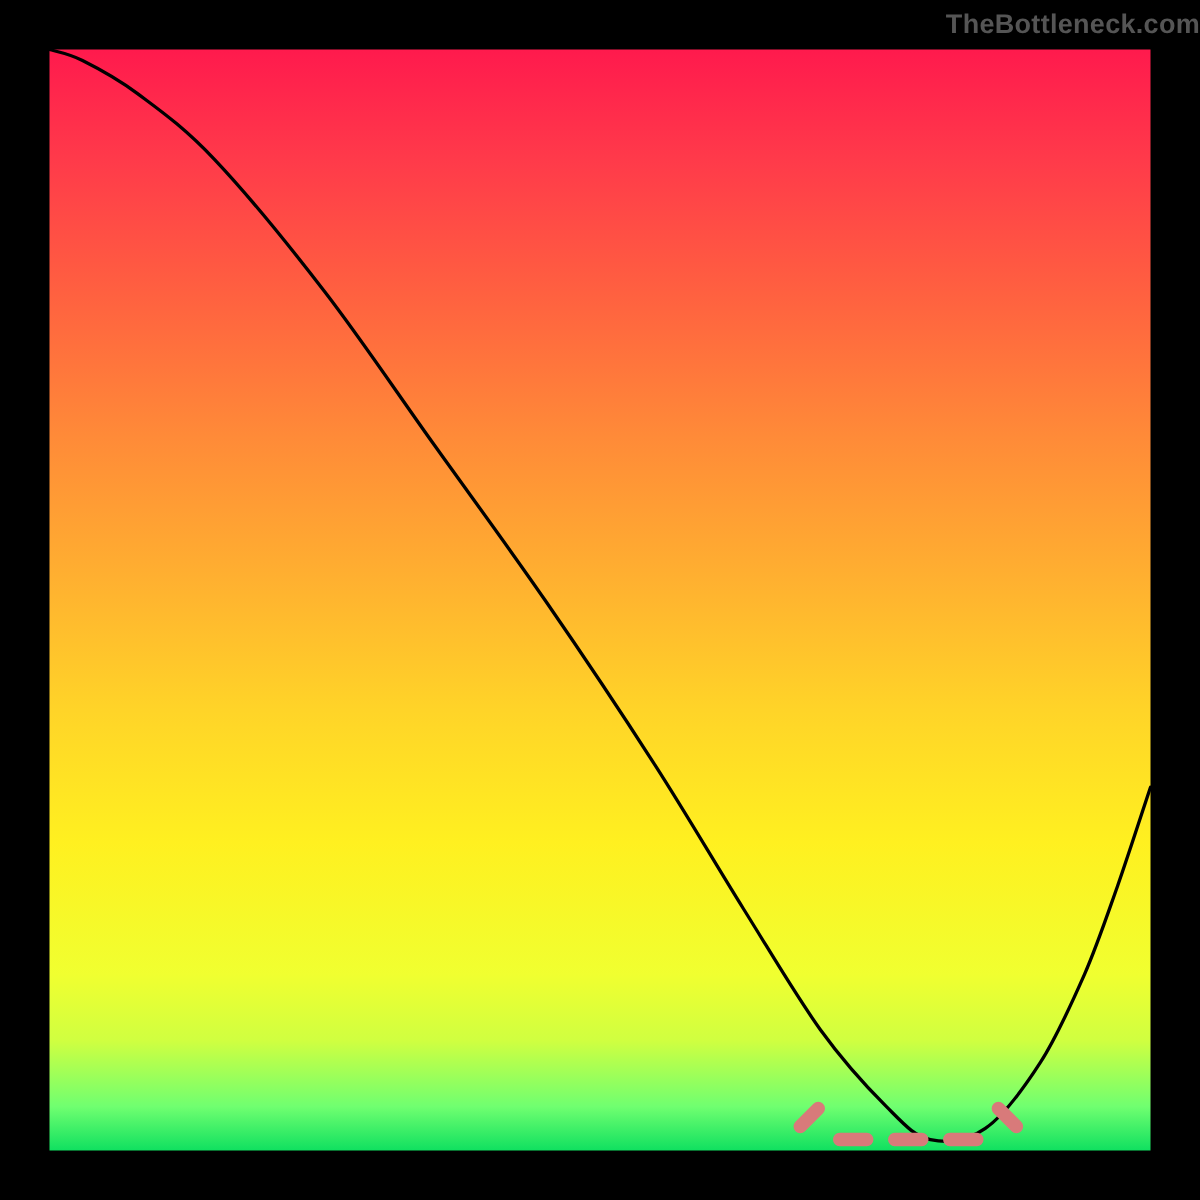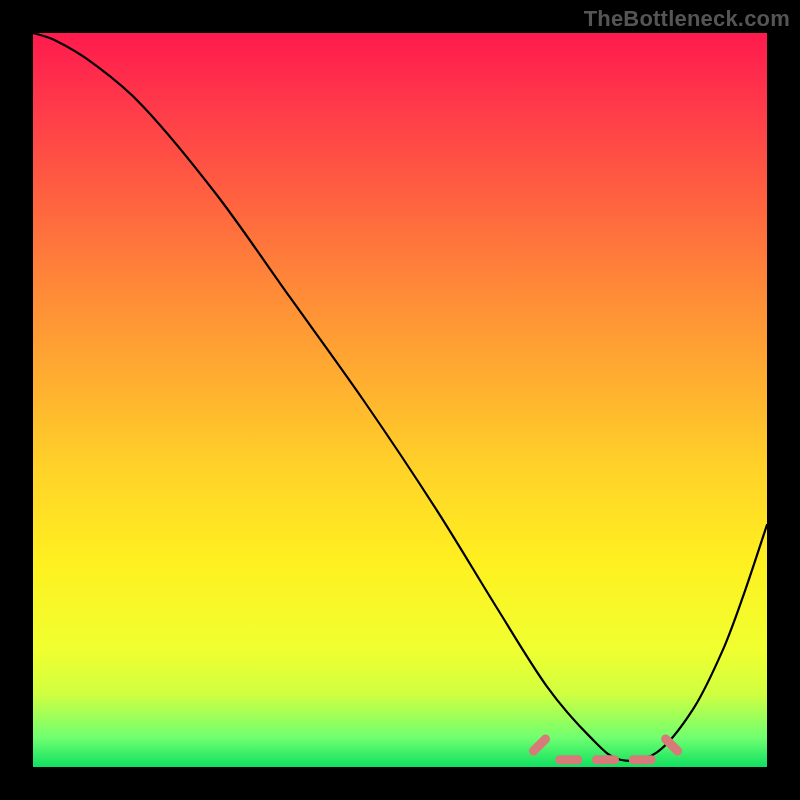--- a/index.html
+++ b/index.html
@@ -32,23 +32,23 @@
       #ffd428 60%,
       #fff020 72%,
       #f0ff30 84%,
       #d0ff40 90%,
       #70ff70 96%,
       #10e060 100%);
   }
   .attribution {
     position: absolute;
     top: 6px;
-    right: 10px;
+    right: 0;
     color: #555;
-    font-size: 22px;
+    font-size: 18px;
     font-weight: bold;
     letter-spacing: 0.2px;
     z-index: 5;
     text-align: center;
   }
   svg.curve {
     position: absolute;
     left: 0;
     top: 0;
     width: 734px;

